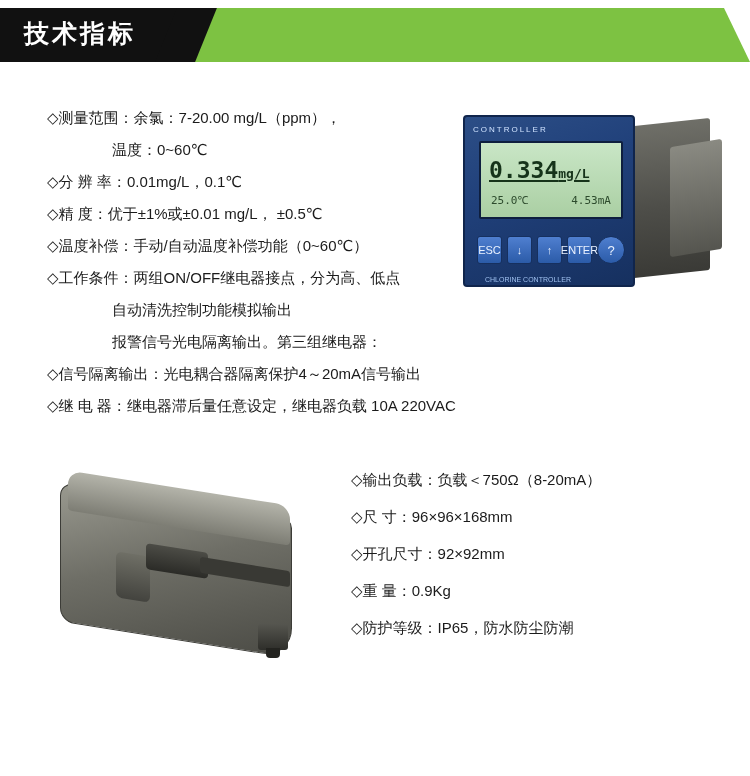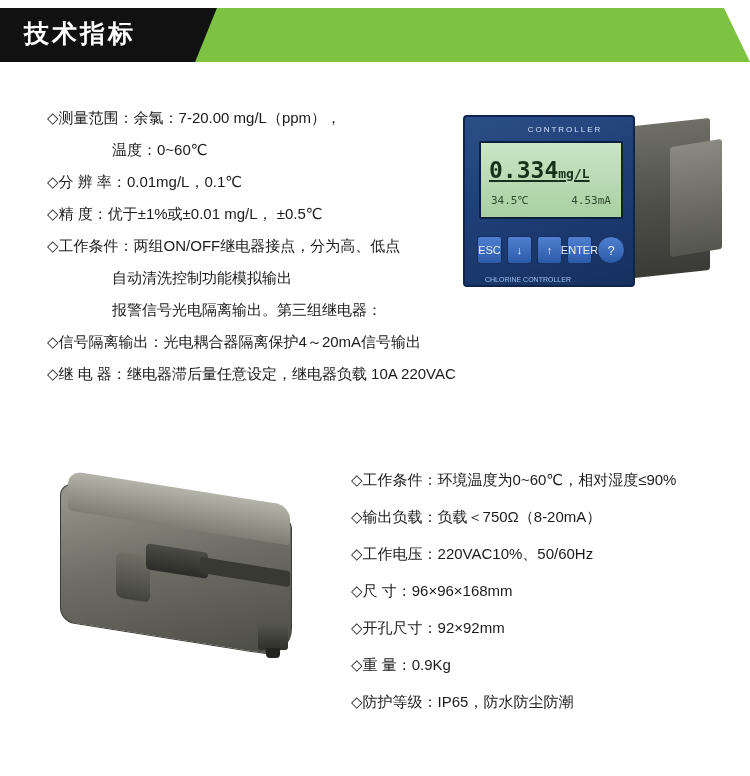--- a/index.html
+++ b/index.html
@@ -125,24 +125,23 @@
     left: 8px;
     top: 10px;
     width: 172px;
     height: 172px;
     background: linear-gradient(160deg,#2c4e86 0%,#20407a 40%,#16305f 100%);
     border: 2px solid #10254c;
     border-radius: 4px;
   }
   .ctrl-brand {
     position: absolute;
-    left: 16px;
+    left: 8px;
     top: 8px;
     width: 100%;
-    text-align: center;
     color: #cfe2ff;
     font-size: 8px;
     letter-spacing: 2px;
   }
   .ctrl-screen {
     position: absolute;
     left: 14px;
     top: 24px;
     width: 144px;
     height: 78px;
@@ -322,20 +321,23 @@
   <div class="spec-sub">温度：0~60℃</div>
 
   <div class="spec-line">
     <span class="lbl">◇分 辨 率：</span><span>0.01mg/L，0.1℃</span>
   </div>
 
   <div class="spec-line">
     <span class="lbl">◇精    度：</span><span>优于±1%或±0.01 mg/L， ±0.5℃</span>
   </div>
 
+  <div class="spec-line">
+    <span class="lbl">◇温度补偿：</span><span>手动/自动温度补偿功能（0~60℃）</span>
+  </div>
 
   <div class="spec-line">
     <span class="lbl">◇工作条件：</span><span>两组ON/OFF继电器接点，分为高、低点</span>
   </div>
   <div class="spec-sub">自动清洗控制功能模拟输出</div>
   <div class="spec-sub">报警信号光电隔离输出。第三组继电器：</div>
 
   <div class="spec-line">
     <span class="lbl">◇信号隔离输出：</span><span>光电耦合器隔离保护4～20mA信号输出</span>
   </div>
@@ -348,21 +350,21 @@
 
 <div class="controller-photo">
   <div class="ctrl-body-side"></div>
   <div class="ctrl-back-plate"></div>
   <div class="ctrl-front">
     <div class="ctrl-brand">CONTROLLER</div>
     <div class="ctrl-screen">
       <div class="ctrl-main-read">
         <span>0.334</span><span class="unit">mg/L</span>
       </div>
-      <div class="ctrl-sub-left">34.5℃</div>
+      <div class="ctrl-sub-left">25.0℃</div>
       <div class="ctrl-sub-right">4.53mA</div>
     </div>
     <div class="ctrl-keys">
       <div class="ctrl-key">ESC</div>
       <div class="ctrl-key">↓</div>
       <div class="ctrl-key">↑</div>
       <div class="ctrl-key">ENTER</div>
       <div class="ctrl-key round">?</div>
     </div>
     <div class="ctrl-foot">CHLORINE CONTROLLER</div>
@@ -373,29 +375,23 @@
   <div class="side-body"></div>
   <div class="side-top-face"></div>
   <div class="side-strap2"></div>
   <div class="side-strap"></div>
   <div class="side-clip"></div>
   <div class="side-nipple"></div>
 </div>
 
 <div class="spec-bottom">
   <div class="spec-line">
-    <span class="lbl">◇工作条件：</span><span>环境温度为0~60℃，相对湿度≤90%</span>
-  </div>
-  <div class="spec-line">
     <span class="lbl">◇输出负载：</span><span>负载＜750Ω（8-20mA）</span>
   </div>
   <div class="spec-line">
-    <span class="lbl">◇工作电压：</span><span>220VAC10%、50/60Hz</span>
-  </div>
-  <div class="spec-line">
     <span class="lbl">◇尺    寸：</span><span>96×96×168mm</span>
   </div>
   <div class="spec-line">
     <span class="lbl">◇开孔尺寸：</span><span>92×92mm</span>
   </div>
   <div class="spec-line">
     <span class="lbl">◇重    量：</span><span>0.9Kg</span>
   </div>
   <div class="spec-line">
     <span class="lbl">◇防护等级：</span><span>IP65，防水防尘防潮</span>

